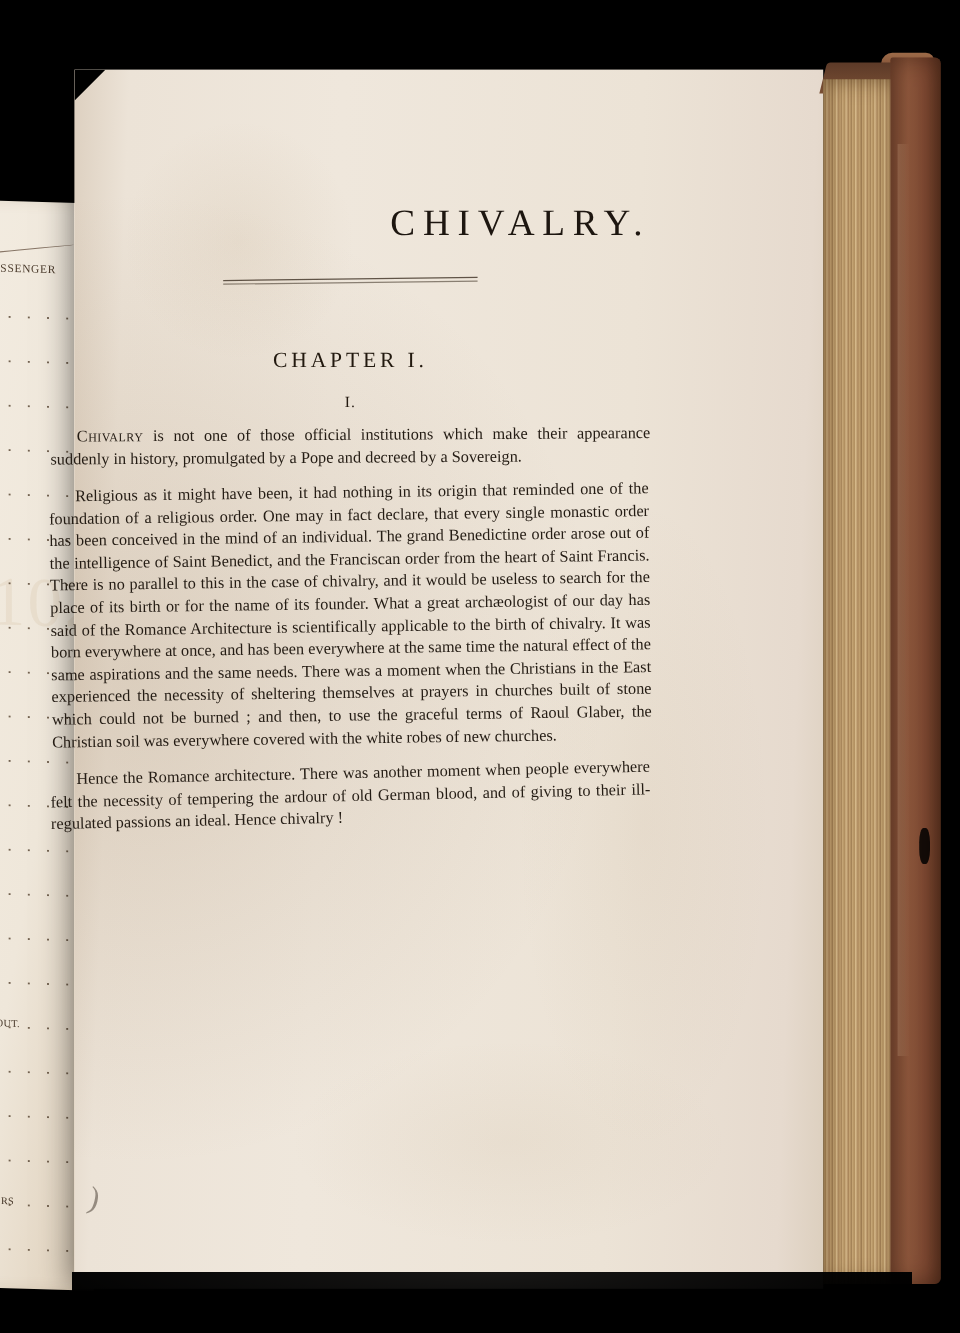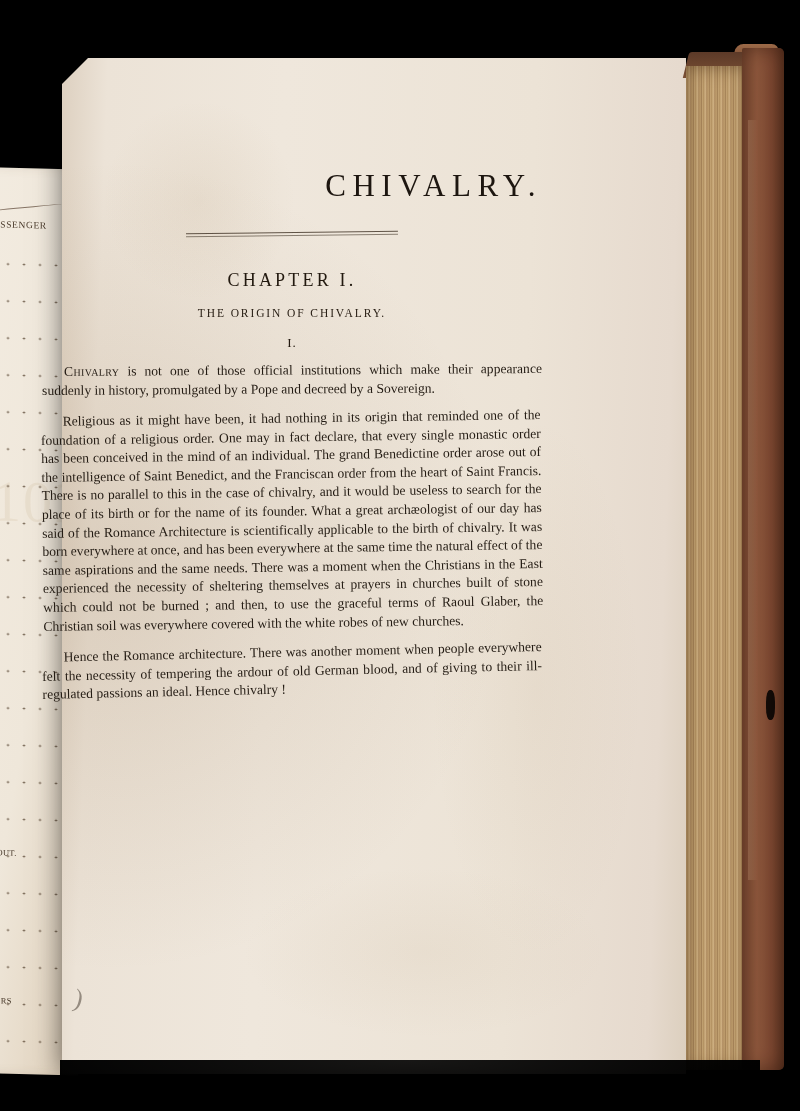--- a/index.html
+++ b/index.html
@@ -49,21 +49,21 @@
   .typeblock{position:absolute;left:42px;top:168px;width:500px;color:#241c14;}
 
   .title{text-align:right;font-size:31px;letter-spacing:6.5px;
          color:#1d1610;margin:0 0 0 0;font-weight:400;}
   .rule-orn{width:212px;height:6px;margin:28px auto 0 auto;position:relative;
             transform:rotate(-.7deg);}
   .rule-orn i{position:absolute;left:0;right:0;height:1px;background:#463a2d;display:block;}
   .rule-orn i:nth-child(1){top:0;opacity:.85;}
   .rule-orn i:nth-child(2){top:3px;opacity:.6;}
 
-  .chapter{text-align:center;font-size:18px;letter-spacing:3.2px;margin-top:32px;color:#22190f;}
+  .chapter{text-align:center;font-size:18px;letter-spacing:3.2px;margin-top:52px;color:#22190f;}
   .subhead{text-align:center;font-size:11.5px;letter-spacing:1.9px;margin-top:16px;
            color:#2a2016;font-variant:small-caps;}
   .sec-num{text-align:center;font-size:13px;margin-top:16px;color:#241a11;letter-spacing:1px;}
 
   .para{font-size:13.6px;line-height:18.6px;text-align:justify;margin:9px 0 0 0;
         text-indent:22px;color:#241c14;}
   .para .sc{font-variant:small-caps;letter-spacing:.4px;margin-top:32px;}
   .sig{position:absolute;left:0;right:0;top:806px;text-align:right;padding-right:44px;
        font-size:9.5px;font-weight:bold;color:#2a2016;letter-spacing:1px;}
 
@@ -221,21 +221,20 @@
   <div class="recto"></div>
   <div class="page-corner"></div>
 
   <div class="typeblock">
     <h1 class="title">CHIVALRY.</h1>
     <div class="rule-orn">
         <i></i>
         <i></i>
       </div>
     <div class="chapter">CHAPTER I.</div>
-    <div class="subhead">THE ORIGIN OF CHIVALRY.</div>
     <div class="sec-num">I.</div>
     <div id="body-paras">
         <p class="para curve1"><span class="sc">Chivalry</span> is not one of those official institutions which make their appearance suddenly in history, promulgated by a Pope and decreed by a Sovereign.</p>
         <p class="para curve2">Religious as it might have been, it had nothing in its origin that reminded one of the foundation of a religious order.  One may in fact declare, that every single monastic order has been conceived in the mind of an individual.  The grand Benedictine order arose out of the intelligence of Saint Benedict, and the Franciscan order from the heart of Saint Francis.  There is no parallel to this in the case of chivalry, and it would be useless to search for the place of its birth or for the name of its founder.  What a great archæologist of our day has said of the Romance Architecture is scientifically applicable to the birth of chivalry.  It was born everywhere at once, and has been everywhere at the same time the natural effect of the same aspirations and the same needs.  There was a moment when the Christians in the East experienced the necessity of sheltering themselves at prayers in churches built of stone which could not be burned ; and then, to use the graceful terms of Raoul Glaber, the Christian soil was everywhere covered with the white robes of new churches.</p>
         <p class="para curve3">Hence the Romance architecture.  There was another moment when people everywhere felt the necessity of tempering the ardour of old German blood, and of giving to their ill-regulated passions an ideal.  Hence chivalry !</p>
       </div>
   </div>
 
   <div class="sig">B</div>
   <div class="ink-mark">)</div>

